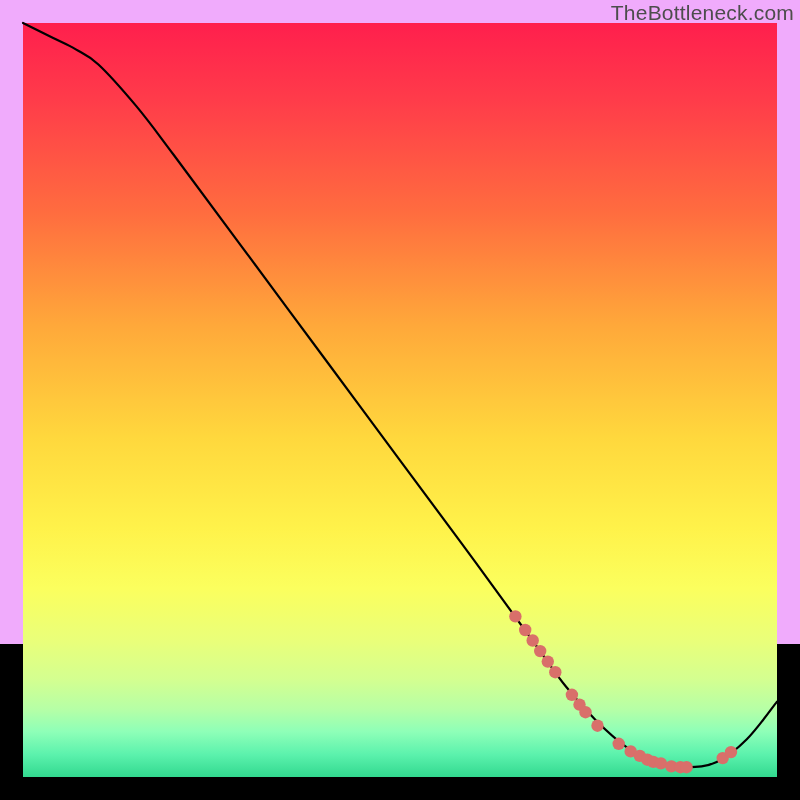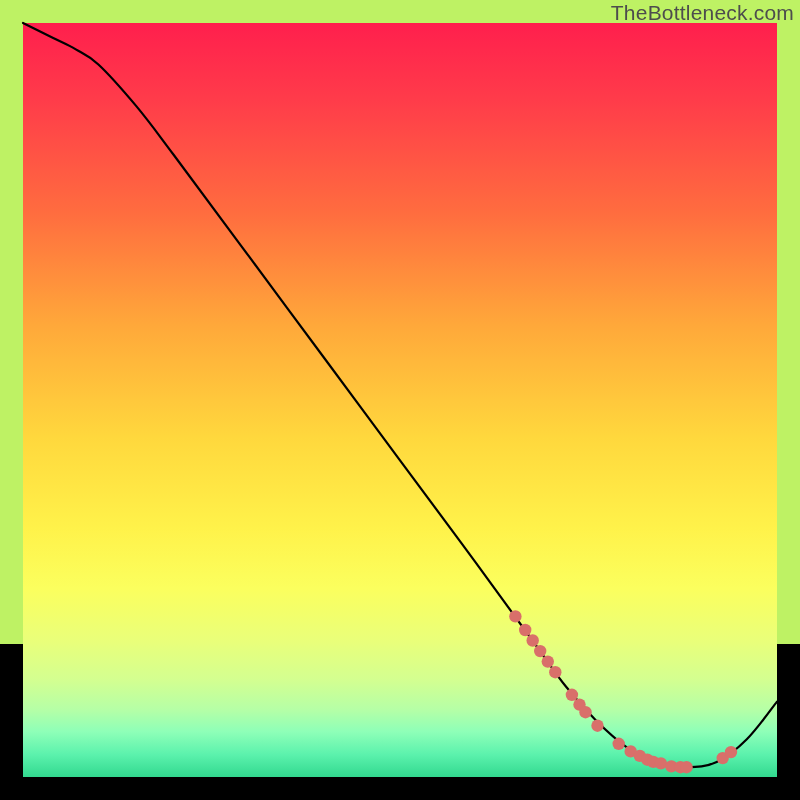--- a/index.html
+++ b/index.html
@@ -8,21 +8,21 @@
     width: 800px;
     height: 800px;
     background: #000;
     overflow: hidden;
     font-family: Arial, Helvetica, sans-serif;
   }
   .stage {
     position: relative;
     width: 800px;
     height: 644px;
-    background: #bef264;
+    background: #f0abfc;
   }
   .plot {
     position: absolute;
     left: 23px;
     top: 23px;
     width: 754px;
     height: 754px;
     
   }
   .watermark {

